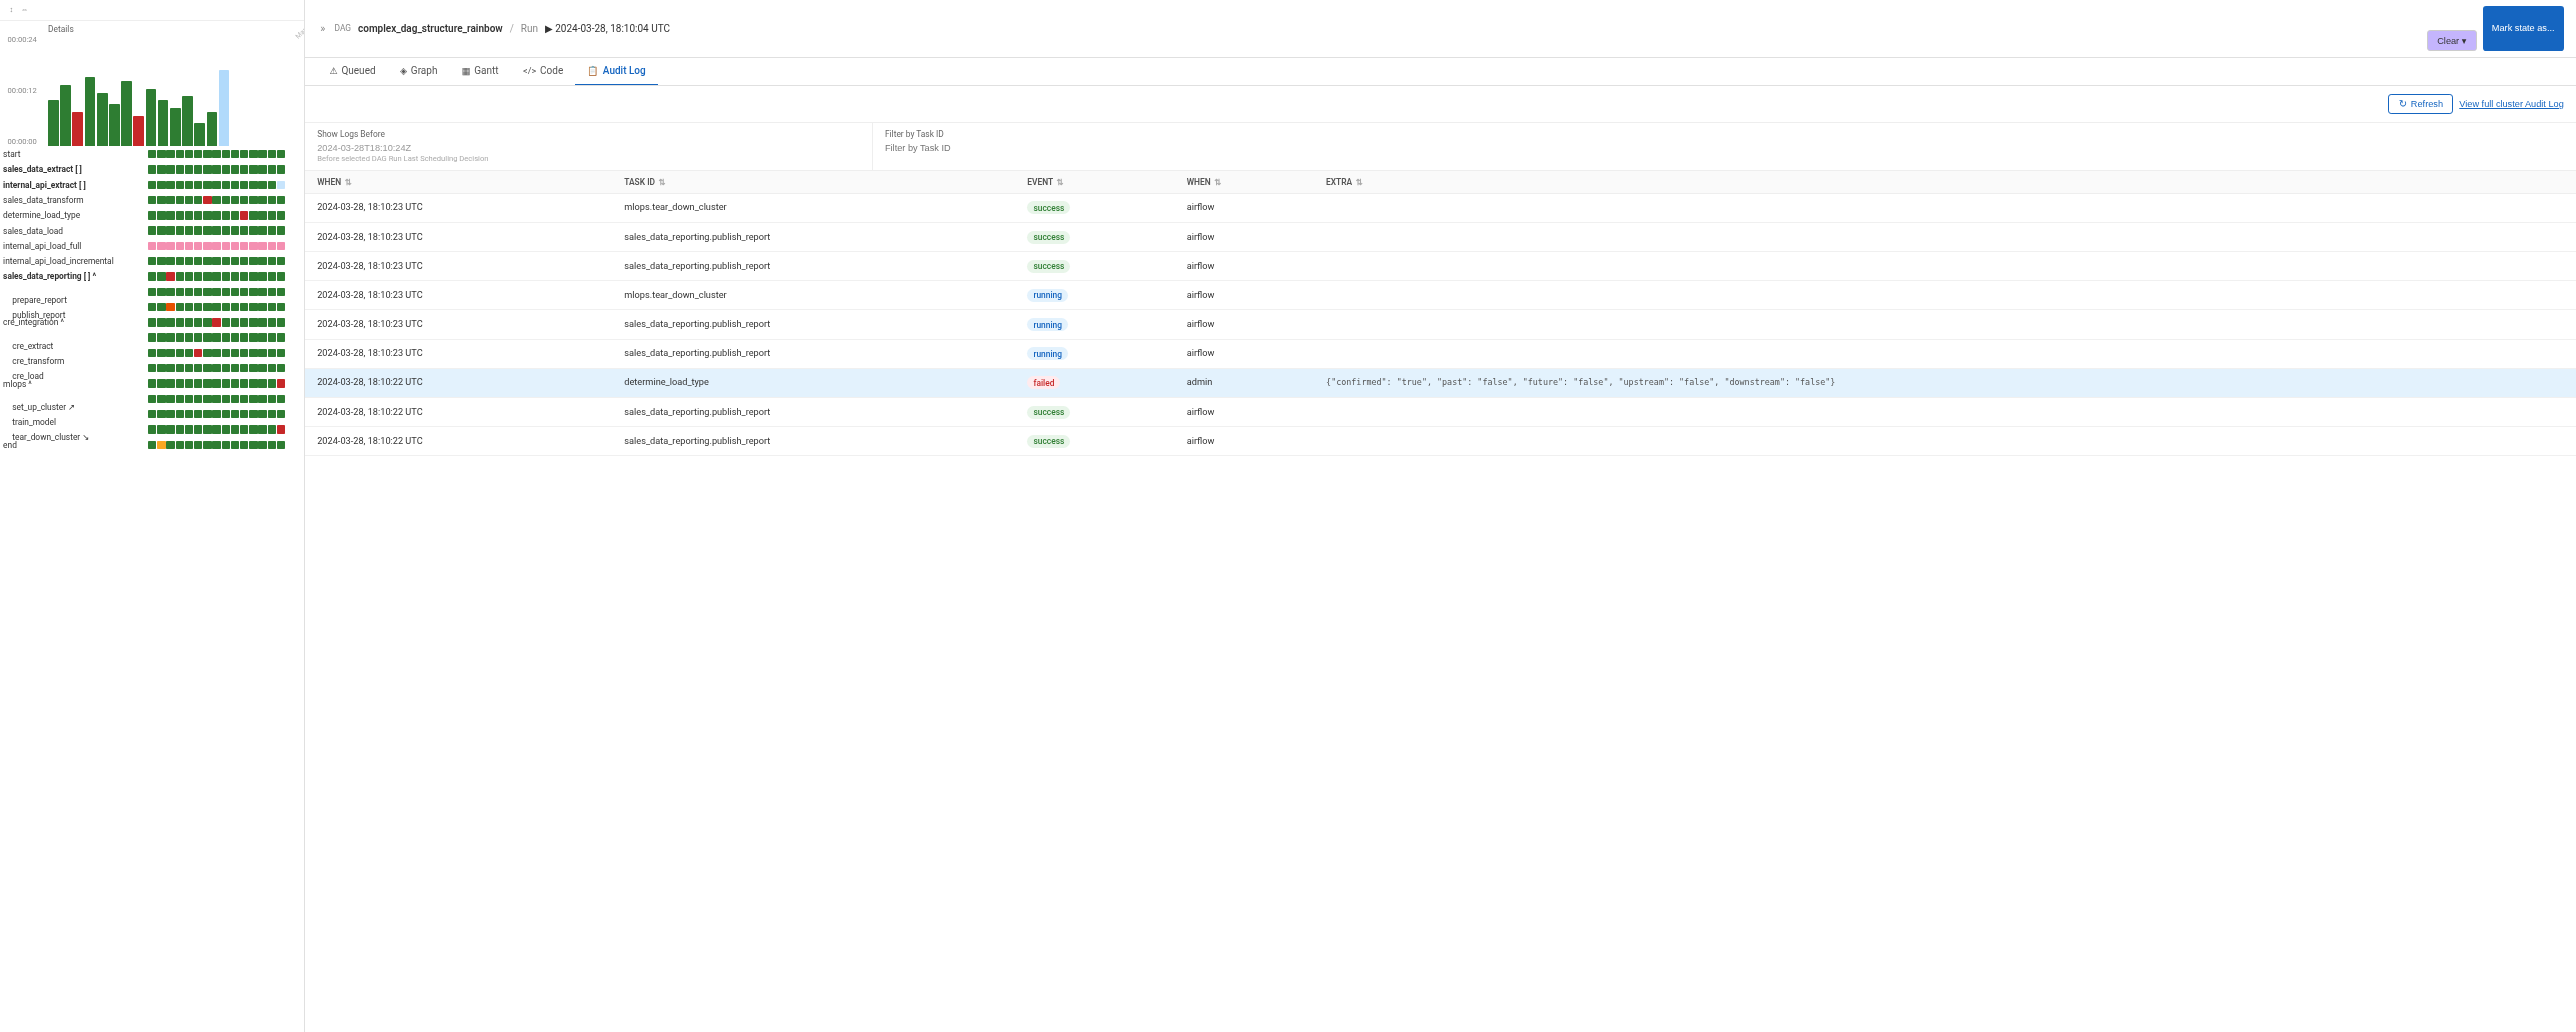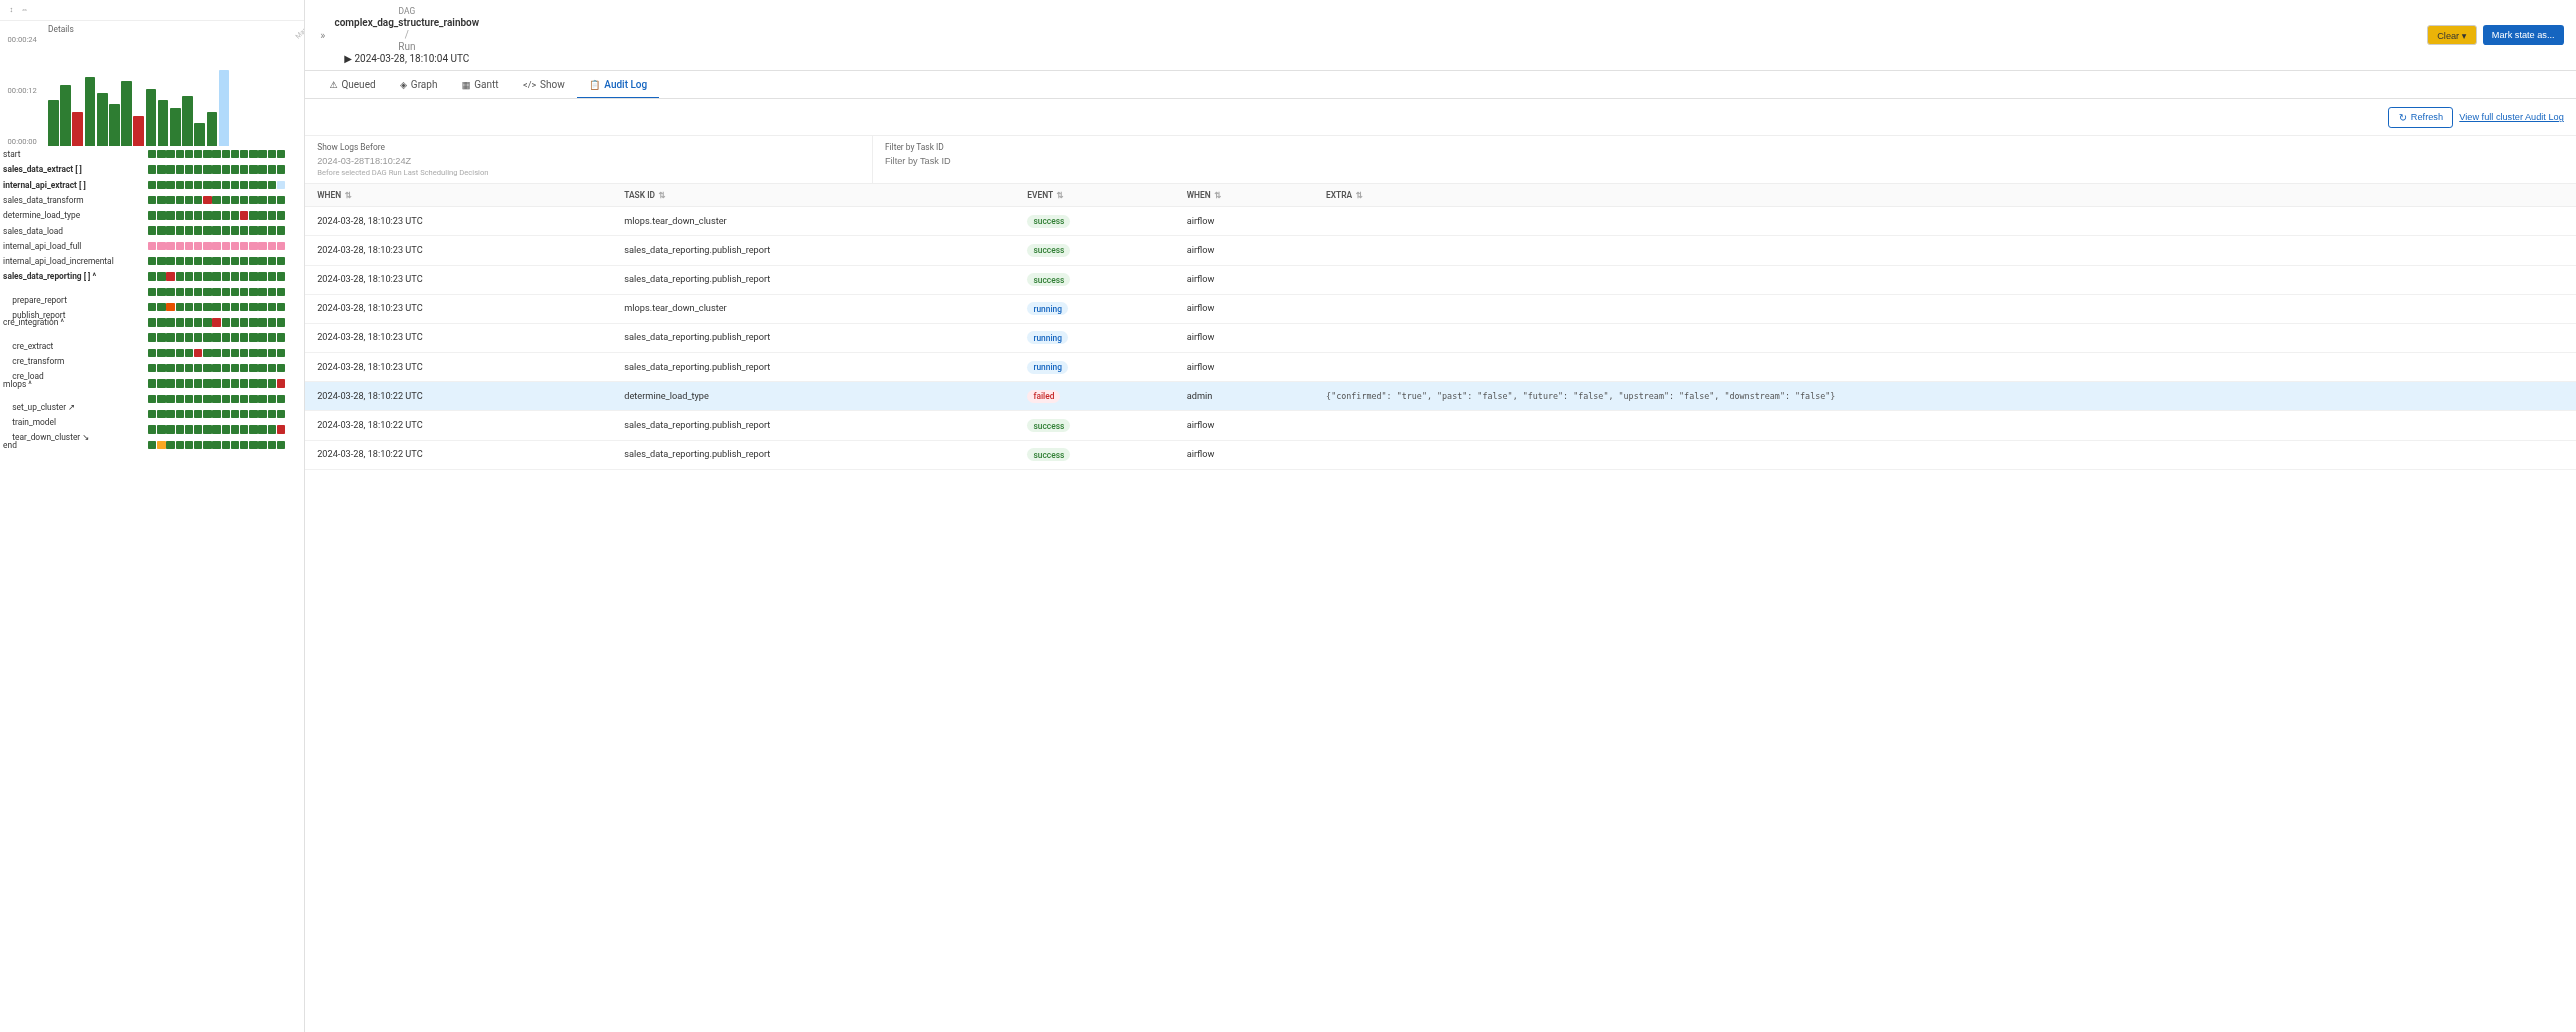--- a/index.html
+++ b/index.html
@@ -20,29 +20,29 @@
     .task-name.bold { font-weight: 700; }
     .task-name.indent { padding-left: 9.2px; margin-top: 16px; }
     .squares { display: flex; gap: 0.8px; flex: 1; align-items: center; }
     .sq { width: 8.4px; height: 8.4px; border-radius: 0.8px; flex-shrink: 0; }
 
     
     .main-panel { flex: 1; display: flex; flex-direction: column; overflow: hidden; }
 
     
     .main-header { padding: 6.1px 12.2px; border-bottom: 0.8px solid #e0e0e0; display: flex; align-items: center; justify-content: space-between; background: #fff; }
-    .breadcrumb { display: flex; align-items: center; gap: 1px; font-size: 10px; flex-direction: column; }
+    .breadcrumb { display: flex; align-items: center; gap: 7px; font-size: 10px; }
     .breadcrumb .dag-label { color: #888; font-size: 8.4px; }
     .breadcrumb .dag-name { font-weight: 600; color: #333; }
     .breadcrumb .separator { color: #aaa; }
     .breadcrumb .run-label { color: #888; font-size: 10px; }
     .breadcrumb .run-id { color: #333; }
     .header-actions { display: flex; gap: 6.1px; }
     .btn { padding: 3.8px 9.2px; border-radius: 3.1px; border: none; cursor: pointer; font-size: 9.2px; display: flex; align-items: center; gap: 3.1px; }
-    .btn-outline { background: #eab308; border: 0.8px solid #ccc; color: #333; }
+    .btn-outline { background: #c4b5fd; border: 0.8px solid #ccc; color: #333; margin-top: 24px; }
     .btn-primary { background: #1565c0; color: #fff; }
 
     
     .tabs { display: flex; border-bottom: 0.8px solid #e0e0e0; padding: 0 12.2px; background: #fff; }
     .tab { padding: 7.6px 12.2px; cursor: pointer; font-size: 10px; color: #555; border-bottom: 1.5px solid transparent; display: flex; align-items: center; gap: 3.8px; white-space: nowrap; }
     .tab.active { color: #1565c0; border-bottom: 1.5px solid #1565c0; font-weight: 500; }
     .tab-icon { font-size: 9.2px; }
 
     
     .content-area { flex: 1; overflow-y: auto; padding: 0; }
@@ -551,21 +551,21 @@
     <div class="tab">
       <span class="tab-icon">◈</span>
       <span>Graph</span>
     </div>
     <div class="tab">
       <span class="tab-icon">▦</span>
       <span>Gantt</span>
     </div>
     <div class="tab">
       <span class="tab-icon">&lt;/&gt;</span>
-      <span>Show</span>
+      <span>Code</span>
     </div>
     <div class="tab active">
       <span class="tab-icon">📋</span>
       <span>Audit Log</span>
     </div>
   </div>
 
   <div class="content-area">
 
     <div class="audit-toolbar">

